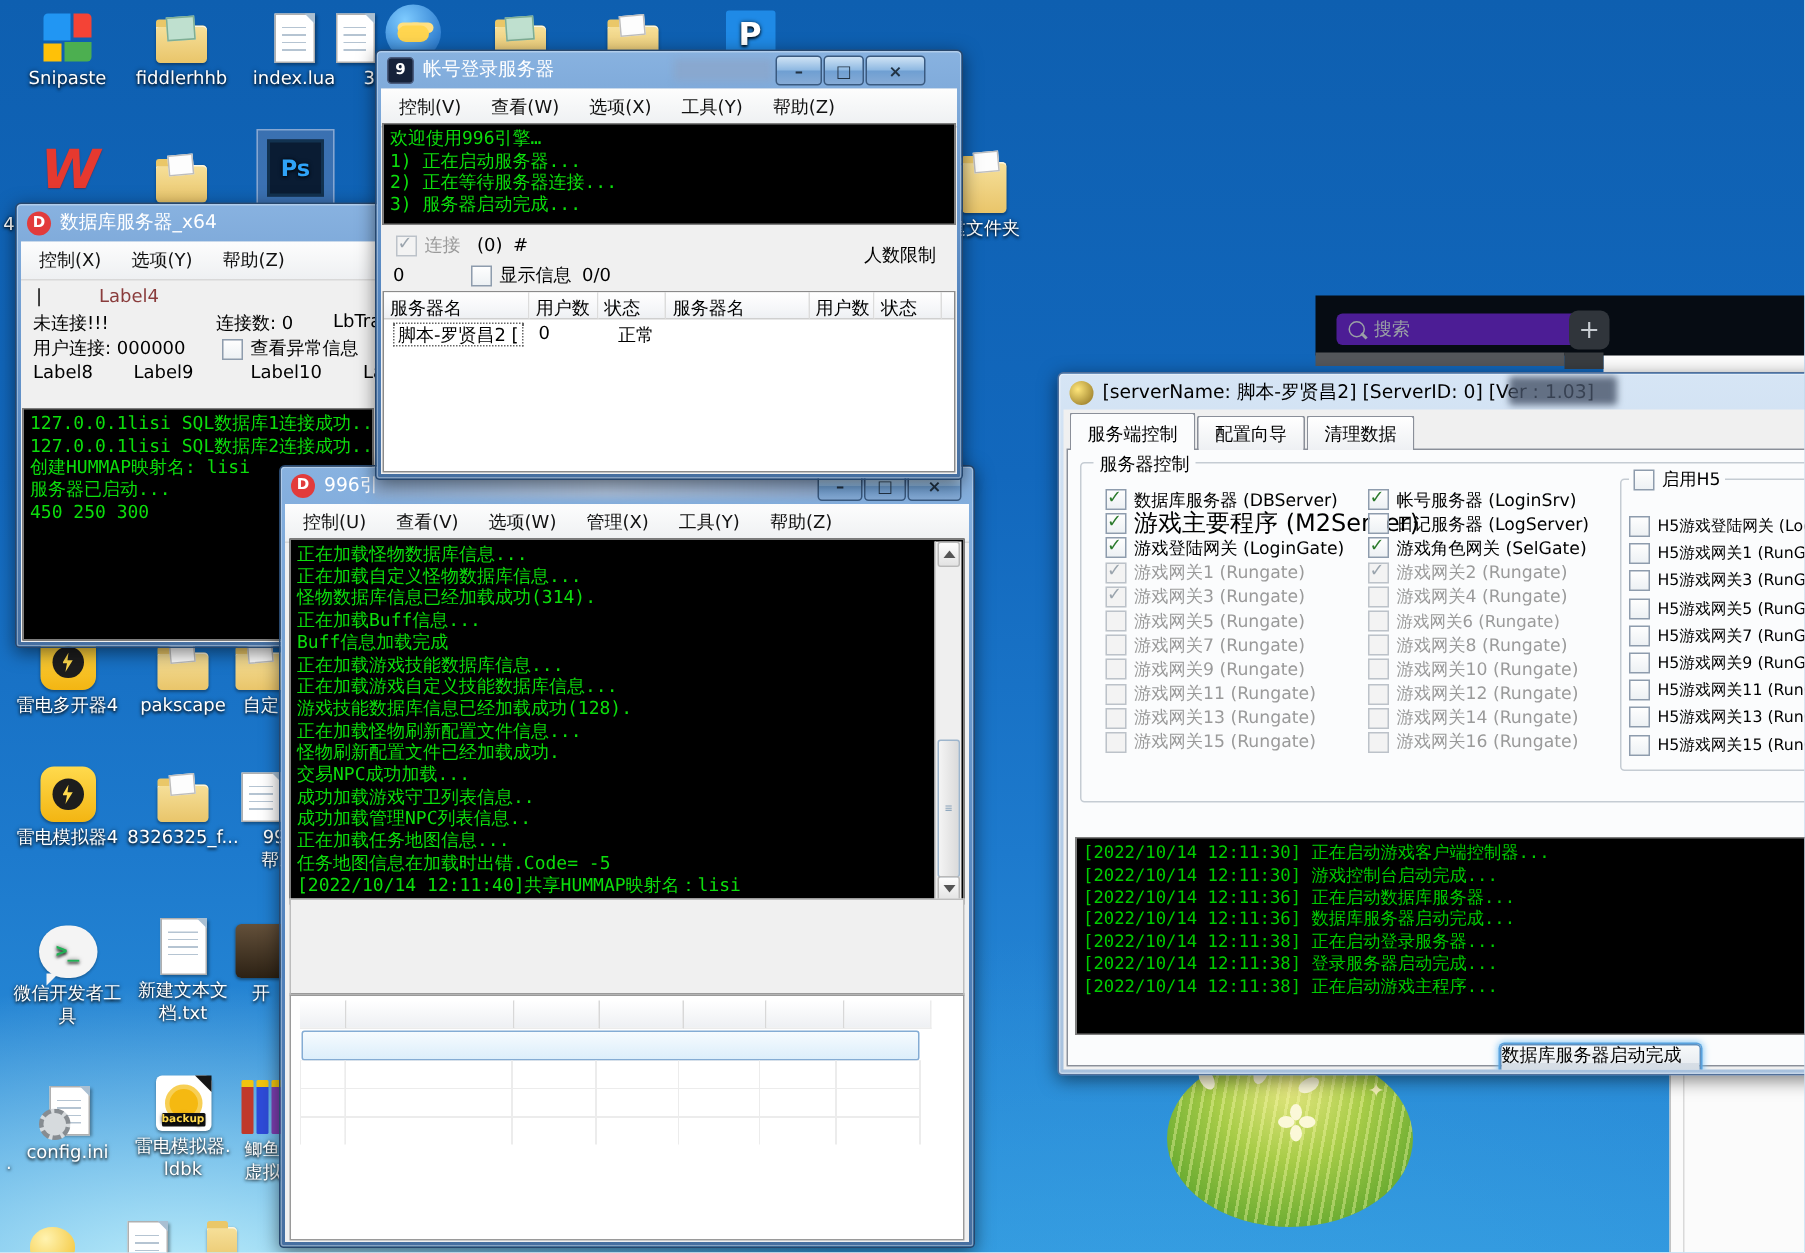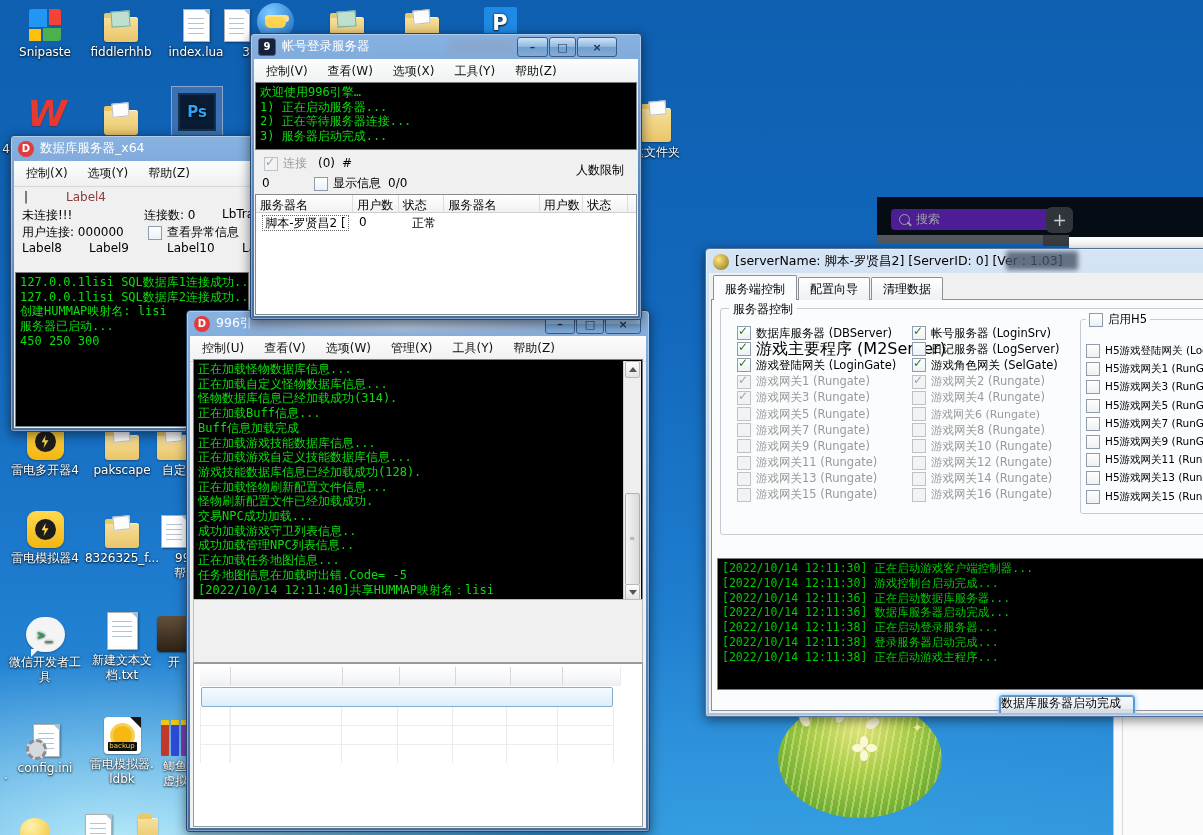--- a/index.html
+++ b/index.html
@@ -45,21 +45,21 @@
   .i-wx{width:39px;height:35px;background:#f4f4f4;border-radius:50%/54%;display:flex;align-items:center;justify-content:center;color:#1fb254;font-weight:bold;font-family:"DejaVu Sans Mono",monospace;font-size:13px;position:relative;box-shadow:0 1px 2px rgba(0,0,0,.3);}
   .i-wx::after{content:"";position:absolute;left:5px;bottom:-5px;border-style:solid;border-width:8px 8px 0 0;border-color:#f4f4f4 transparent transparent transparent;}
   .i-rar{display:flex;gap:2px;align-items:flex-end;}
   .i-rar span{width:8px;height:36px;border-radius:1px;}
   .i-gearpage{position:relative;width:30px;height:34px;}
   .i-gearpage .pg{position:absolute;right:0;top:0;}
   .i-gearpage .gear{position:absolute;left:-4px;bottom:-2px;width:15px;height:15px;border-radius:50%;border:3px dashed #878c91;background:#d6dadd;}
   .i-backup{width:37px;height:37px;background:#fff;border-radius:4px;position:relative;display:flex;align-items:center;justify-content:center;box-shadow:0 1px 2px rgba(0,0,0,.35);}
   .i-backup .disc{width:19px;height:19px;border-radius:50%;background:#f5b911;border:3px solid #f7cf55;}
   .i-backup .corner{position:absolute;right:0;top:0;border-style:solid;border-width:0 11px 11px 0;border-color:transparent #161616 transparent transparent;}
-  .i-backup .band{position:absolute;bottom:3px;left:4px;right:4px;background:#141414;color:#ffd94d;font-size:7px;line-height:9px;border-radius:1px;font-weight:normal;}
+  .i-backup .band{position:absolute;bottom:3px;left:4px;right:4px;background:#141414;color:#ffd94d;font-size:7px;line-height:9px;border-radius:1px;font-weight:bold;}
   .i-dark{width:34px;height:36px;border-radius:4px;background:linear-gradient(#63503a,#2c2114);box-shadow:0 1px 2px rgba(0,0,0,.4);}
   .i-balloon{width:30px;height:26px;border-radius:50% 50% 45% 45%;background:radial-gradient(circle at 35% 30%,#fff3b0,#f2c233);}
   
   .win{position:absolute;border:1px solid #27476d;border-radius:4px 4px 3px 3px;
     box-shadow:0 3px 12px rgba(0,0,0,.5),inset 0 0 0 1px rgba(255,255,255,.35);overflow:hidden;
     background:linear-gradient(180deg,#88b2e0,#5283bd 60%,#466fa0);}
   .tb{height:25px;display:flex;align-items:center;padding:0 7px;color:#fff;font-size:12.5px;position:relative;}
   .tb .ticon{width:16px;height:16px;margin-right:6px;flex:none;display:flex;align-items:center;justify-content:center;font-size:10px;font-weight:bold;border-radius:3px;}
   .wbody{position:absolute;left:3px;right:3px;bottom:3px;background:#f0f0f0;overflow:hidden;}
   .wbtns{position:absolute;top:3px;display:flex;gap:1px;}

